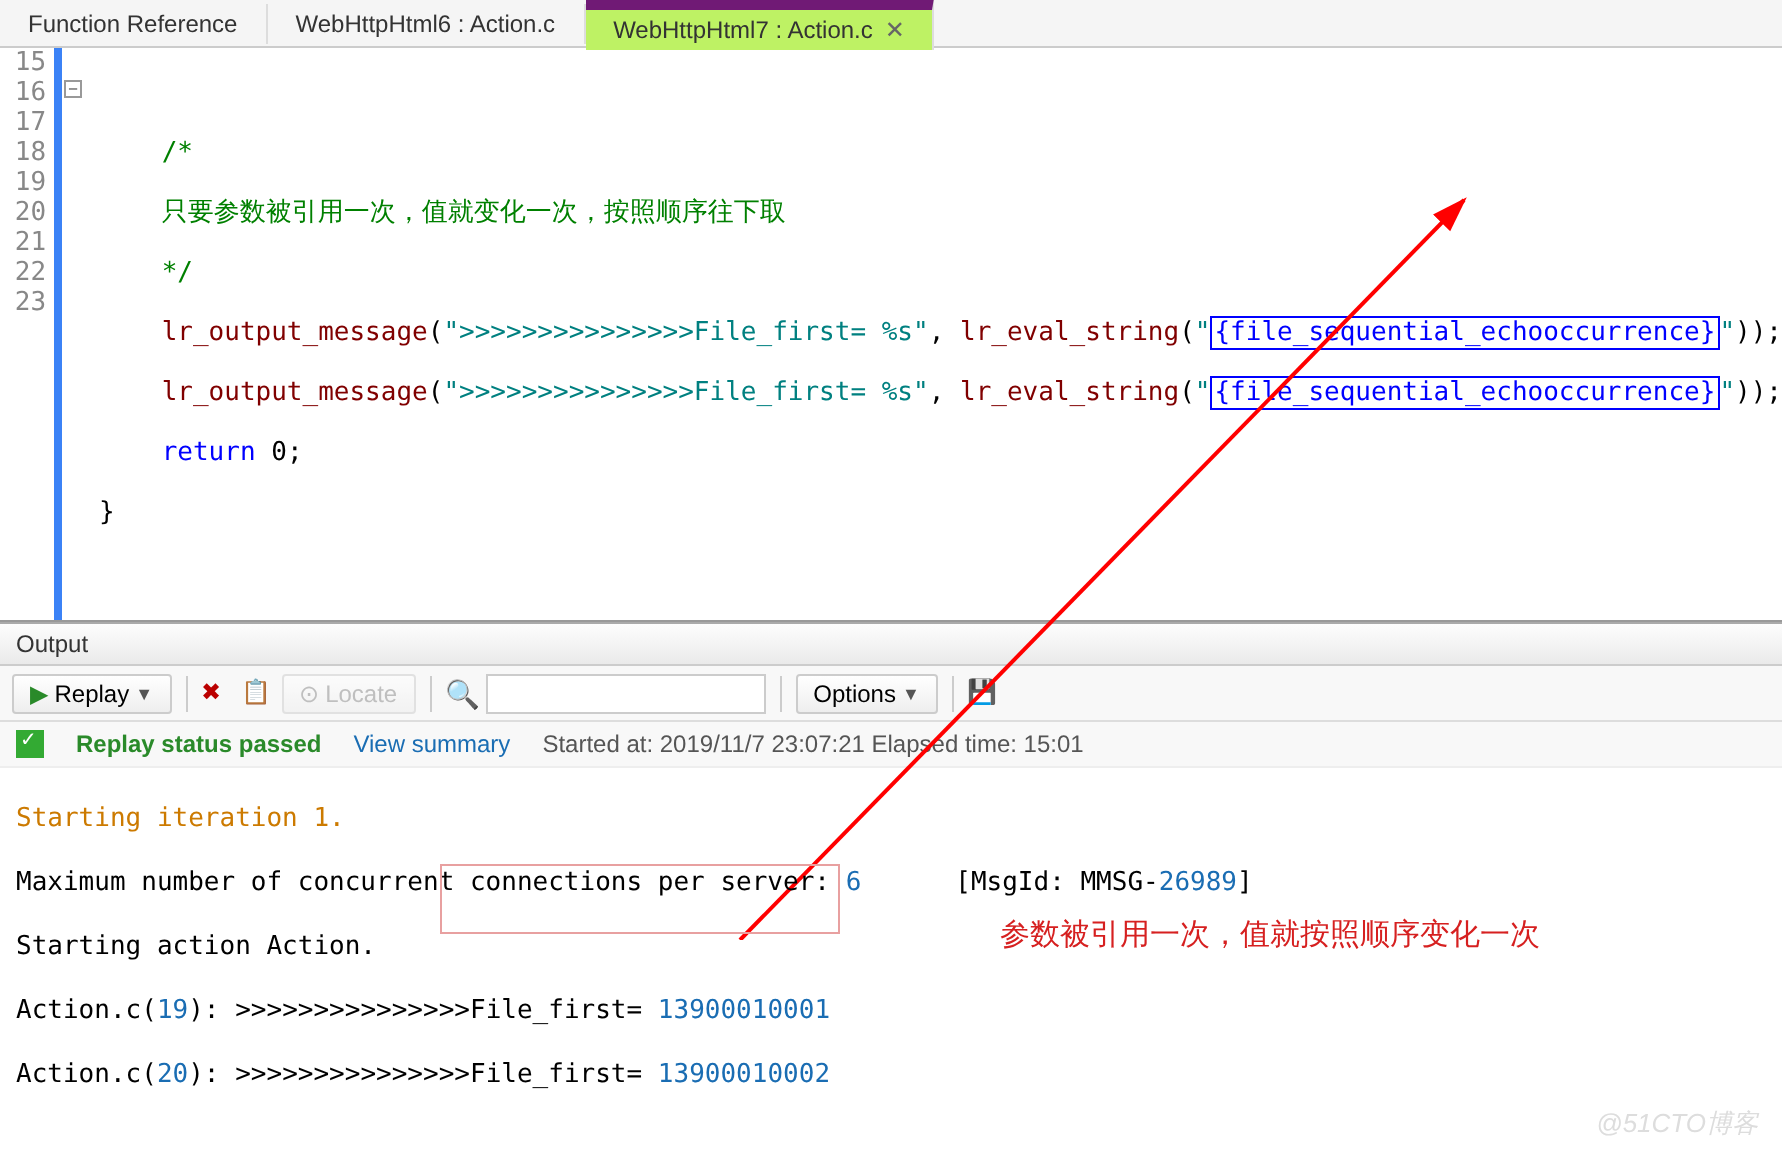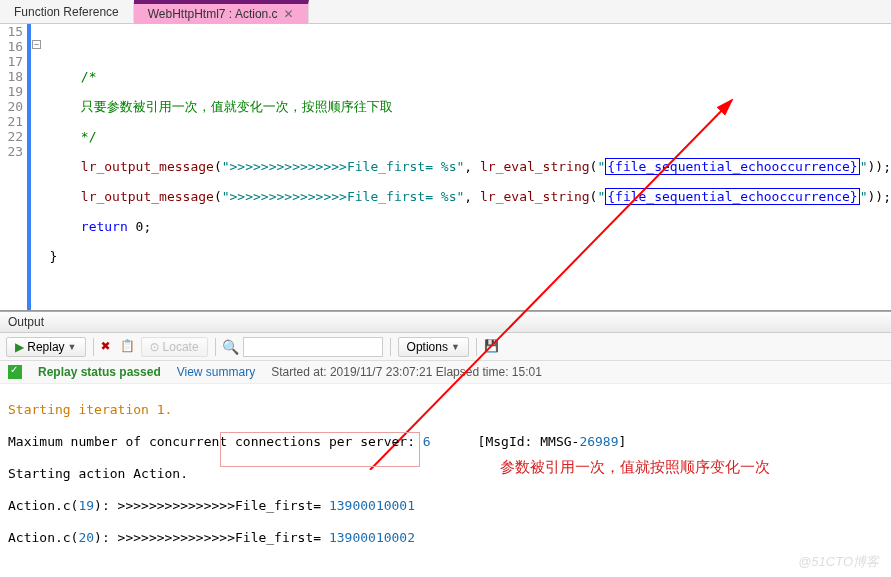--- a/index.html
+++ b/index.html
@@ -1,19 +1,19 @@
 <!DOCTYPE html>
 <html><head>
 <meta charset="utf-8">
 <style>
 * { margin:0; padding:0; box-sizing:border-box; }
 body { font-family:"Segoe UI",Tahoma,sans-serif; font-size:12px; background:#fff; width:891px; height:577px; overflow:hidden; position:relative; }
 .tab-bar { display:flex; align-items:center; background:#f5f5f5; border-bottom:1px solid #ccc; height:24px; }
 .tab { padding:3px 14px; font-size:12px; color:#333; border-right:1px solid #ddd; cursor:pointer; display:flex; align-items:center; gap:6px; }
-.tab.active { background:#f9a8d4; border-top:4px solid #701a75; }
+.tab.active { background:#bef264; border-top:6px solid #701a75; }
 .tab-close { font-size:12px; color:#666; }
 .editor { display:flex; height:287px; background:#fff; font-family:Consolas,monospace; font-size:13px; line-height:15px; border-bottom:1px solid #999; }
 .gutter { width:34px; text-align:right; padding-right:4px; color:#888; background:#fff; border-right:4px solid #3b82f6; user-select:none; }
 .gutter div { height:15px; }
 .fold-col { width:14px; background:#fff; position:relative; }
 .fold-box { position:absolute; left:1px; top:16px; width:9px; height:9px; border:1px solid #999; font-size:8px; line-height:7px; text-align:center; color:#666; }
 .code { flex:1; white-space:pre; position:relative; padding-left:6px; }
 .c-comment { color:#008000; }
 .c-func { color:#800000; }
 .c-str { color:#008080; }
@@ -38,20 +38,23 @@
 .highlight-box { position:absolute; border:1px solid #e8a0a0; }
 .annotation { position:absolute; color:#d62020; font-size:15px; font-family:"Microsoft YaHei",sans-serif; }
 .watermark { position:absolute; right:12px; bottom:6px; color:#ddd; font-size:13px; font-style:italic; }
 </style>
 </head>
 <body>
 
 <div class="tab-bar">
   <div class="tab">
       <span>Function Reference</span>
+    </div>
+  <div class="tab">
+      <span>WebHttpHtml6 : Action.c</span>
     </div>
   <div class="tab active">
       <span>WebHttpHtml7 : Action.c</span>
       <span class="tab-close">✕</span>
     </div>
 </div>
 
 <div class="editor">
   <div class="gutter">
     <div>15</div>

